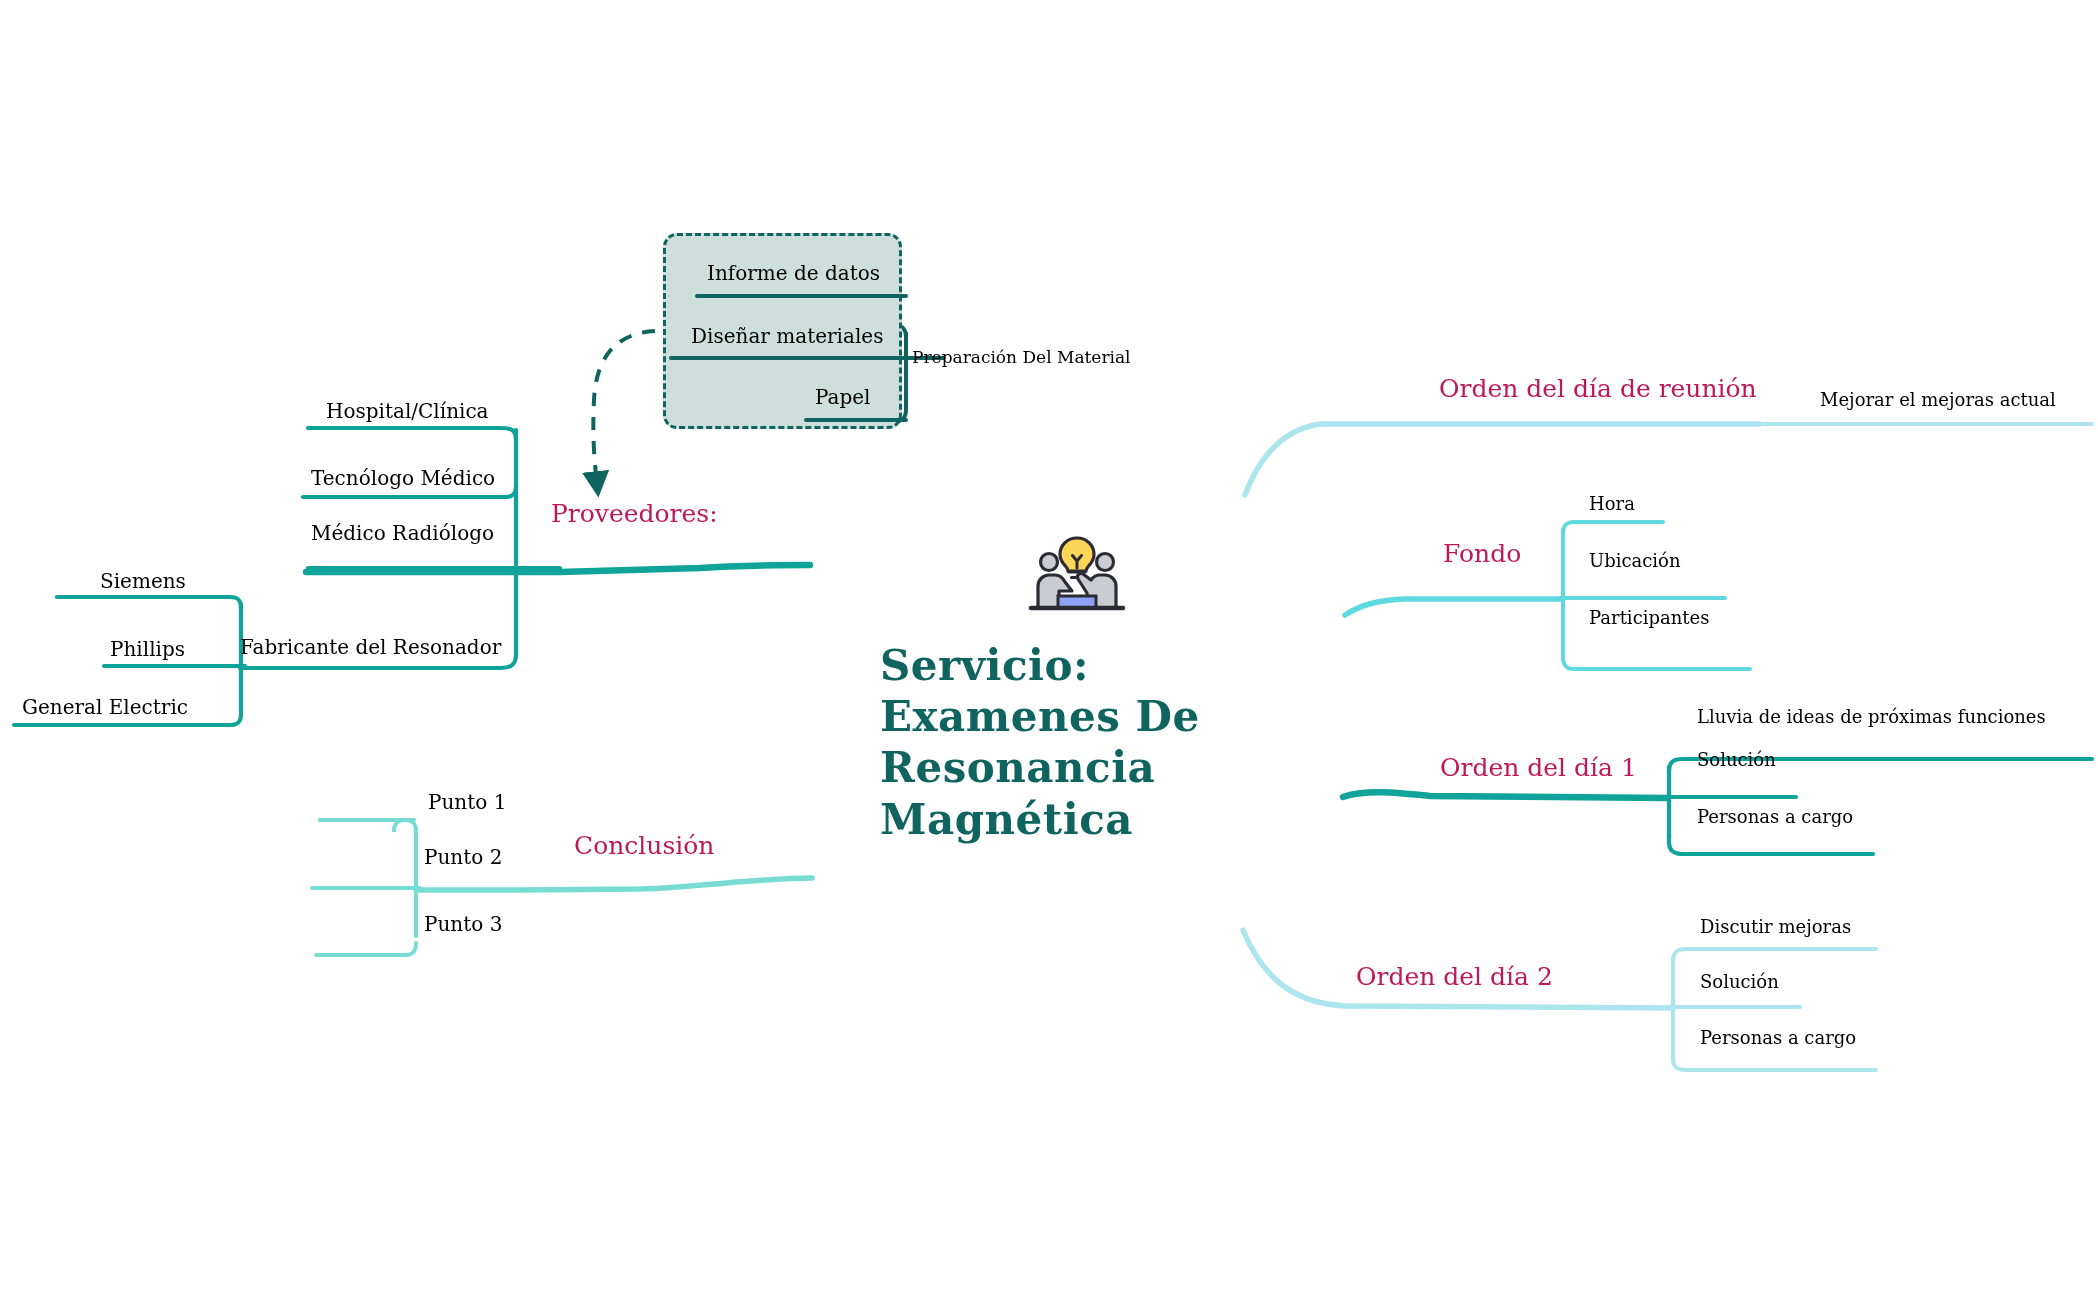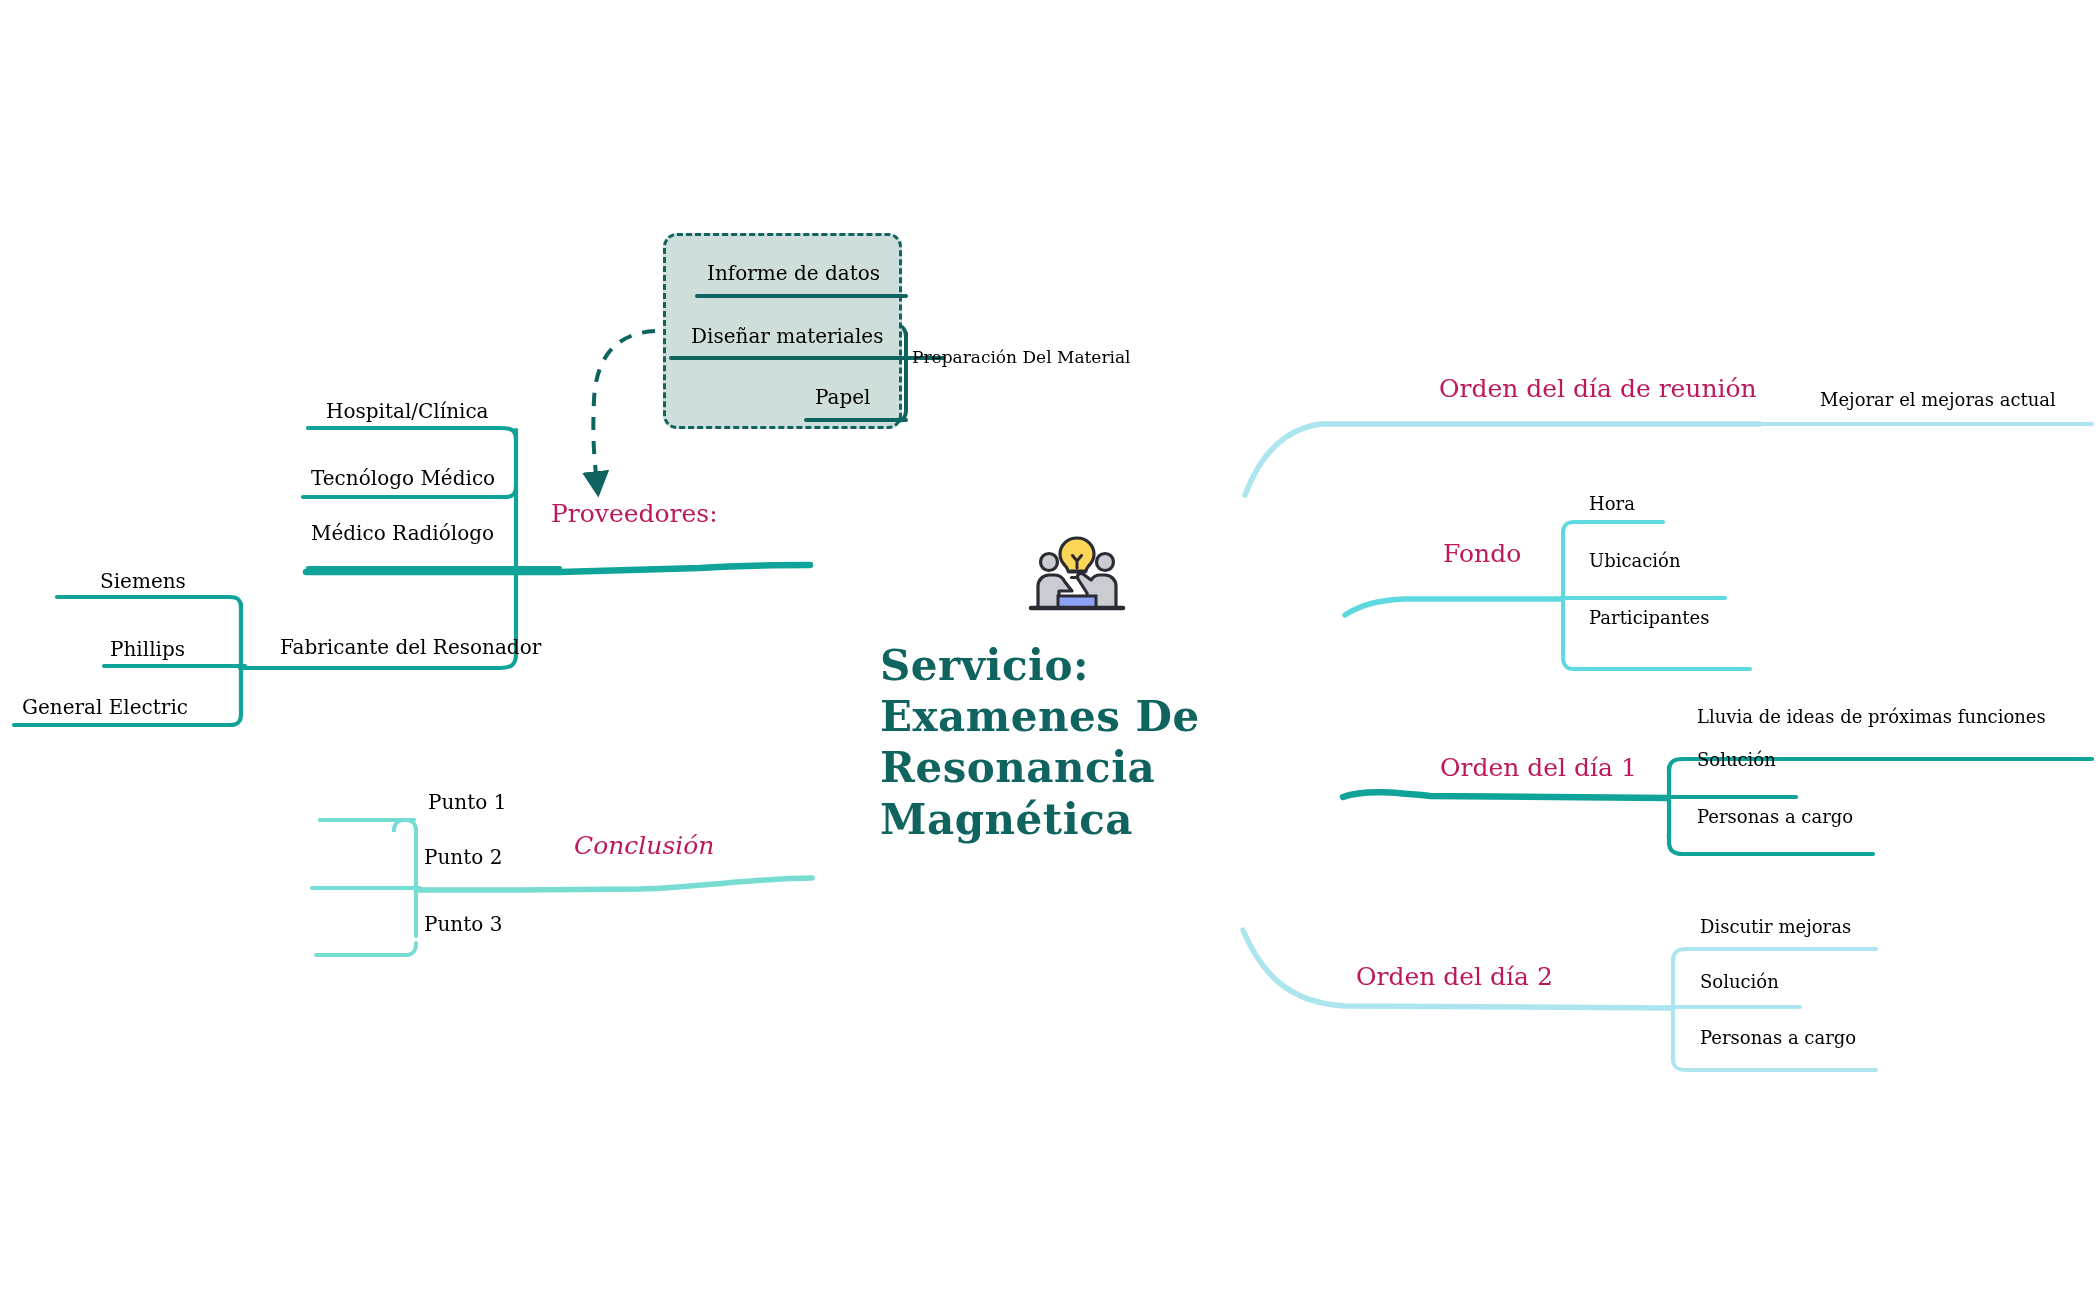--- a/index.html
+++ b/index.html
@@ -138,35 +138,35 @@
   <div class="node leaf" style="left:326px;top:400px;">
     <span class="lbl">Hospital/Clínica</span>
   </div>
   <div class="node leaf" style="left:311px;top:467px;">
     <span class="lbl">Tecnólogo Médico</span>
   </div>
   <div class="node leaf" style="left:311px;top:522px;">
     <span class="lbl">Médico Radiólogo</span>
   </div>
 
-  <div class="node leaf" style="left:240px;top:636px;padding-left:40px;">
+  <div class="node leaf" style="left:240px;top:636px;">
     <span class="lbl">Fabricante del Resonador</span>
   </div>
 
   <div class="node leaf" style="left:100px;top:570px;">
     <span class="lbl">Siemens</span>
   </div>
   <div class="node leaf" style="left:110px;top:638px;">
     <span class="lbl">Phillips</span>
   </div>
   <div class="node leaf" style="left:22px;top:696px;">
     <span class="lbl">General Electric</span>
   </div>
 
-  <div class="node topic1" style="left:574px;top:832px;font-style:italic;">
+  <div class="node topic1" style="left:574px;top:832px;">
     <span class="lbl">Conclusión</span>
   </div>
   <div class="node leaf" style="left:428px;top:791px;">
     <span class="lbl">Punto 1</span>
   </div>
   <div class="node leaf" style="left:424px;top:846px;">
     <span class="lbl">Punto 2</span>
   </div>
   <div class="node leaf" style="left:424px;top:913px;">
     <span class="lbl">Punto 3</span>

